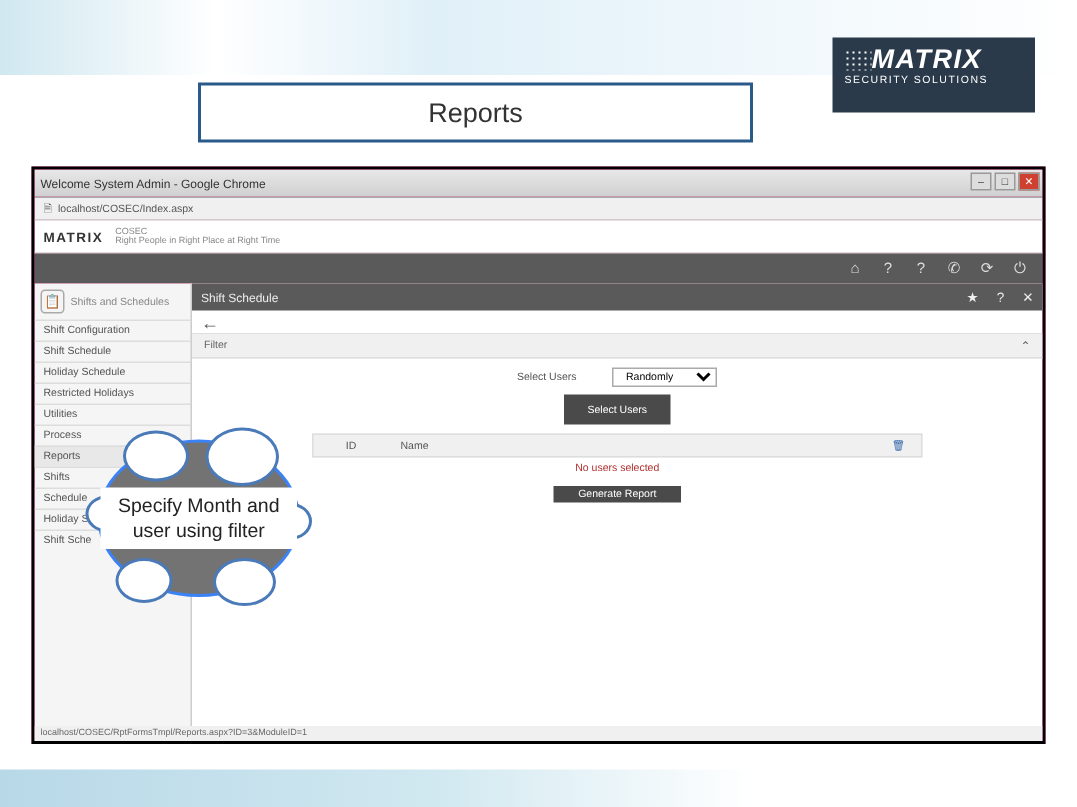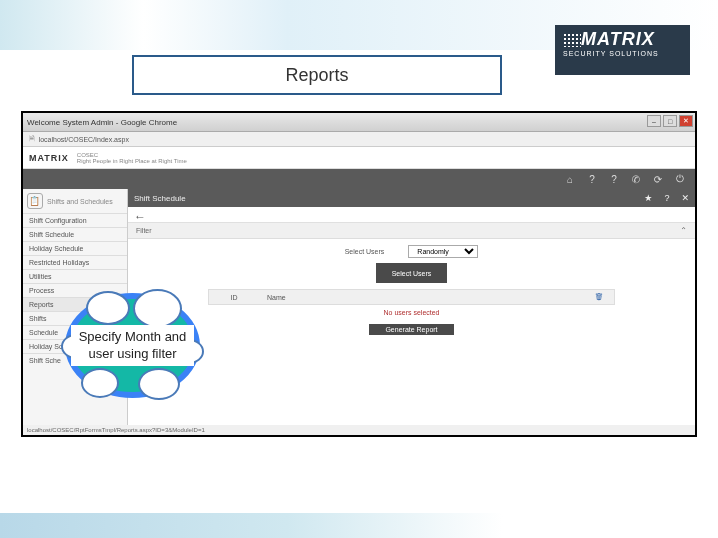--- a/index.html
+++ b/index.html
@@ -63,21 +63,21 @@
 }
 .matrix-logo .tagline {
   font-size: 7px;
   letter-spacing: 1px;
 }
 .chrome-window {
   position: absolute;
   top: 111px;
   left: 21px;
   width: 676px;
-  height: 326px;
+  height: 385px;
   border: 2px solid #000;
   background: #ec4899;
   overflow: hidden;
 }
 .chrome-titlebar {
   height: 19px;
   background: linear-gradient(to bottom, #e8e8e8, #d0d0d0);
   display: flex;
   align-items: center;
   font-size: 8px;
@@ -314,22 +314,22 @@
 .callout {
   position: absolute;
   top: 293px;
   left: 65px;
   width: 135px;
   height: 105px;
 }
 .cloud {
   width: 100%;
   height: 100%;
-  background: #14b8a6;
-  border: 6px solid #3b82f6;
+  background: #737373;
+  border: 2px solid #3b82f6;
   border-radius: 50%;
   display: flex;
   align-items: center;
   justify-content: center;
   text-align: center;
   font-size: 13px;
   line-height: 1.3;
   color: #222;
   position: relative;
 }

